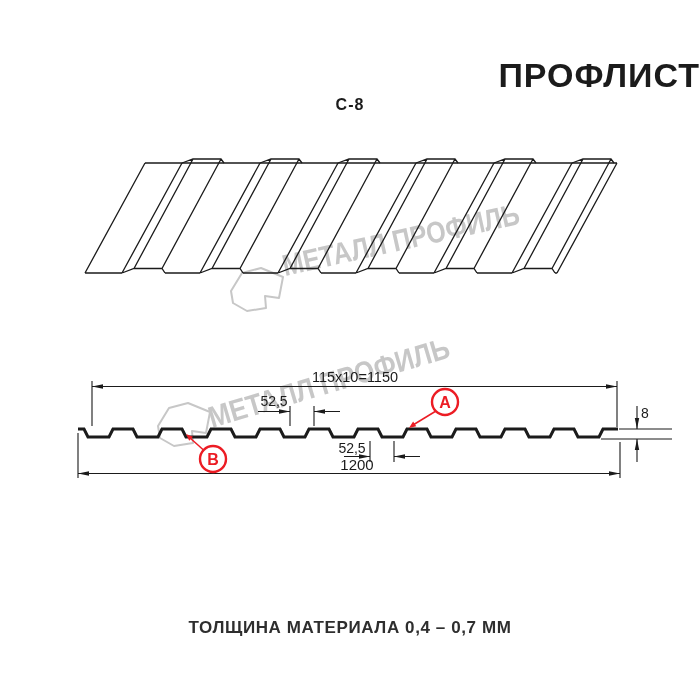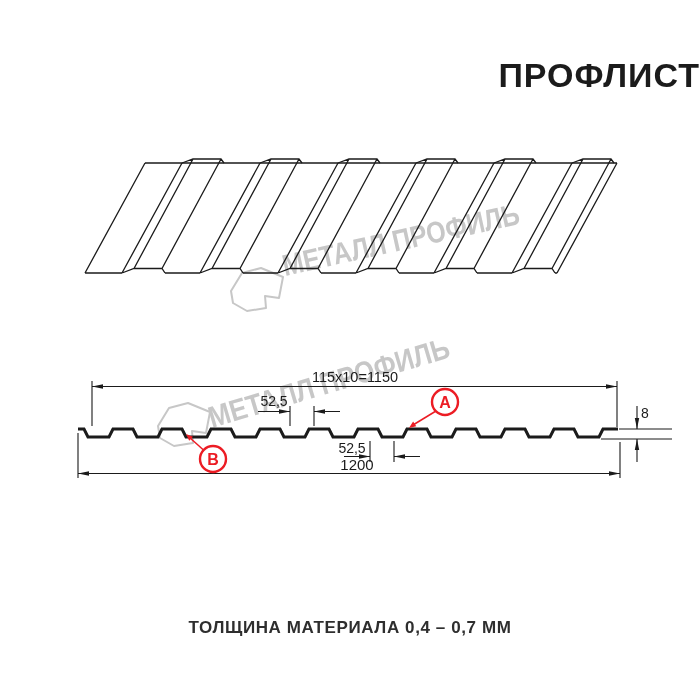--- a/index.html
+++ b/index.html
@@ -23,20 +23,21 @@
   .red{stroke:#ec1c24;fill:none;}
   .redfill{fill:#ec1c24;stroke:none;}
   .redtext{fill:#ec1c24;font-family:"Liberation Sans",sans-serif;font-weight:700;font-size:16px;}
 </style>
 </head>
 <body>
 
 <div class="page">
 
   <div class="title">ПРОФЛИСТ</div>
+  <div class="model">С-8</div>
 
   <svg width="700" height="700" viewBox="0 0 700 700">
 
     <g>
       <polygon class="wmlogo" points="-26,2 -15,-16 4,-21 26,-12 22,9 8,7 9,19 -10,22 -24,14" transform="translate(257,289)"></polygon>
       <g transform="translate(285,276) rotate(-12.5)">
         <text class="wm" x="0" y="0" font-size="30" textLength="242" lengthAdjust="spacingAndGlyphs">МЕТАЛЛ ПРОФИЛЬ</text>
       </g>
     </g>
 

